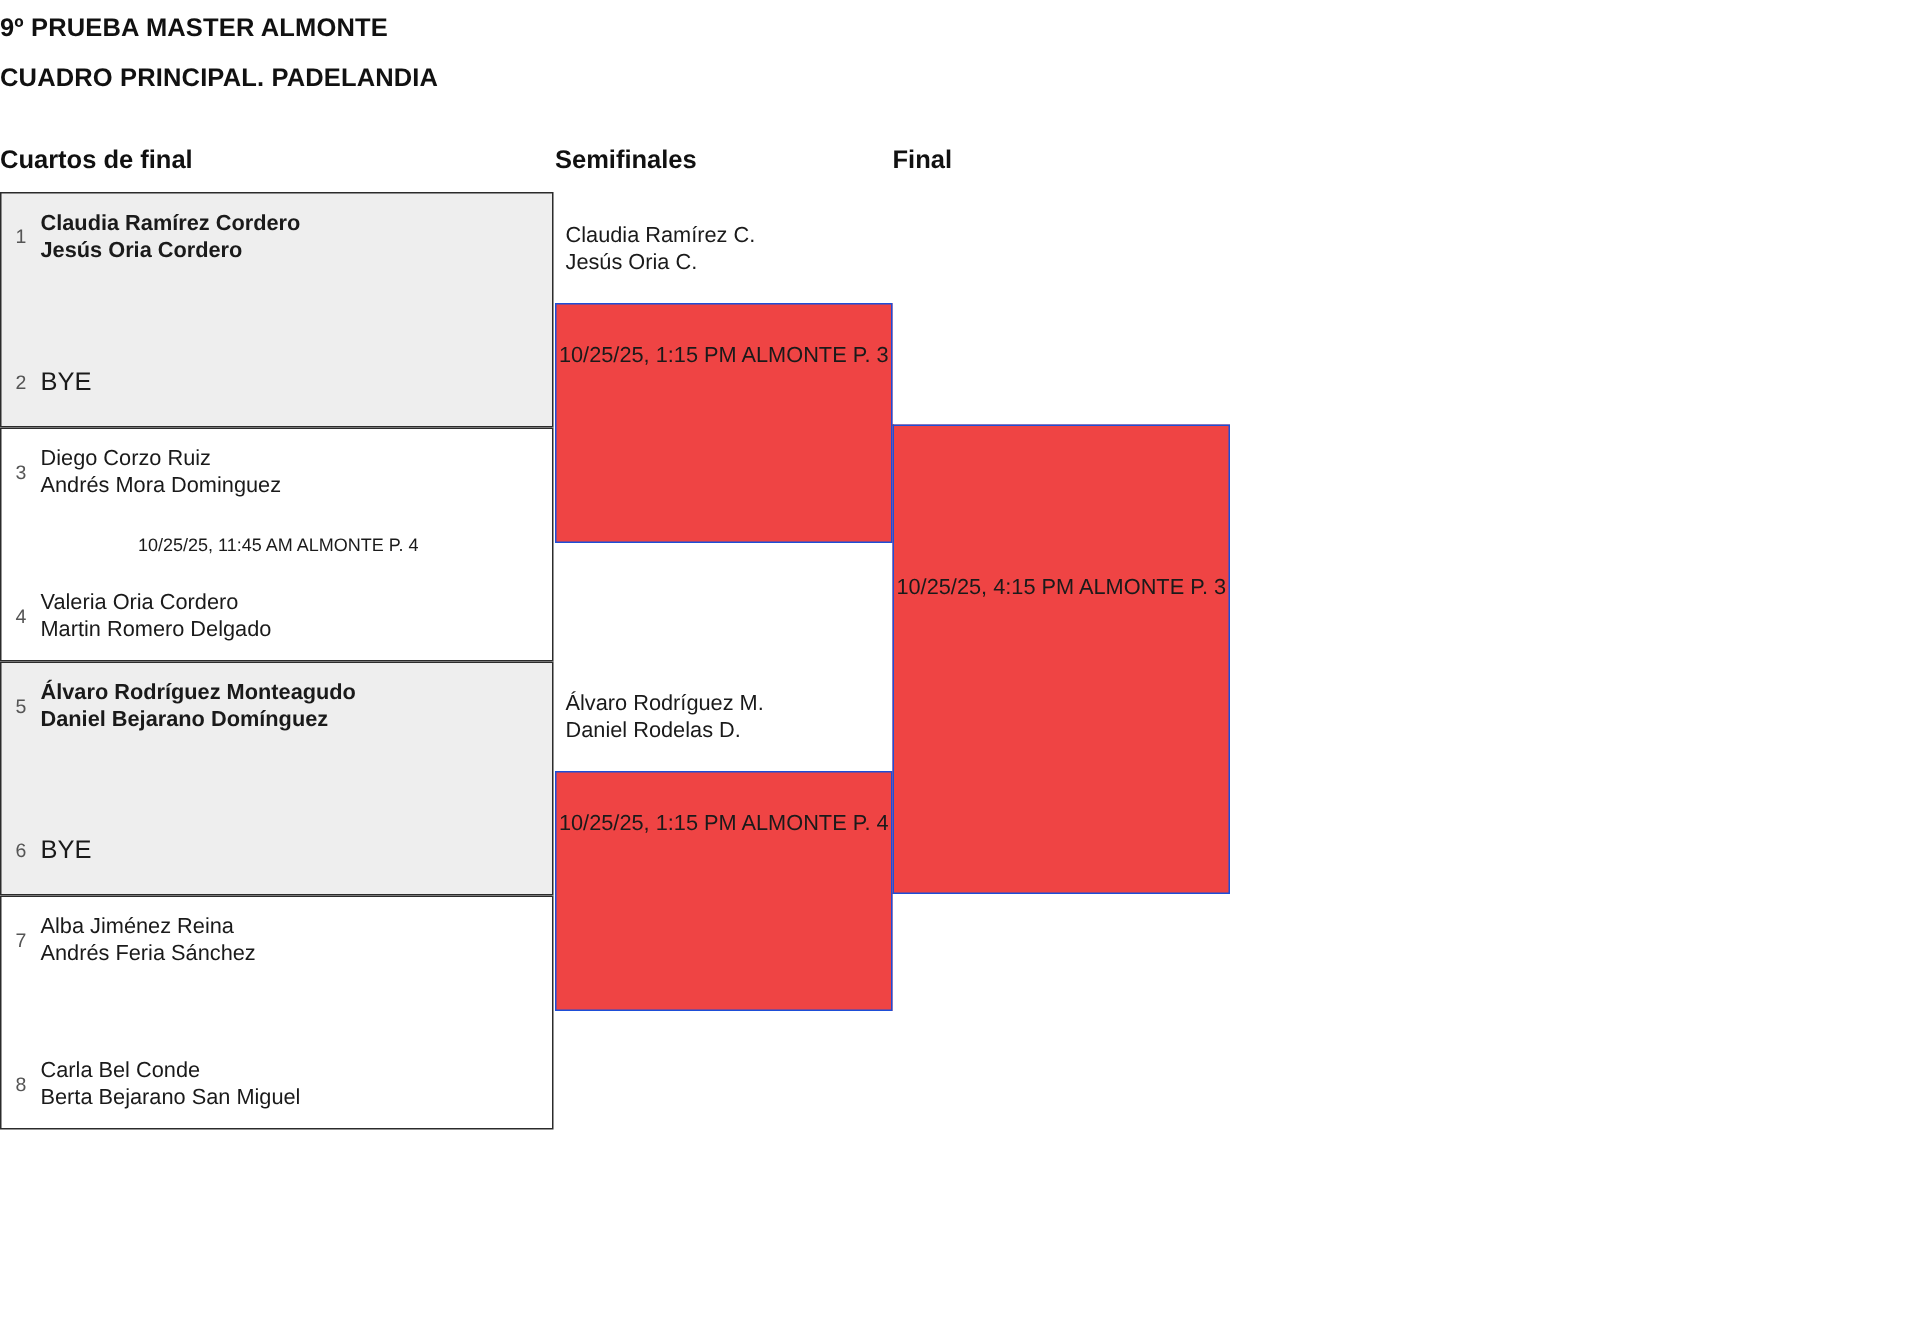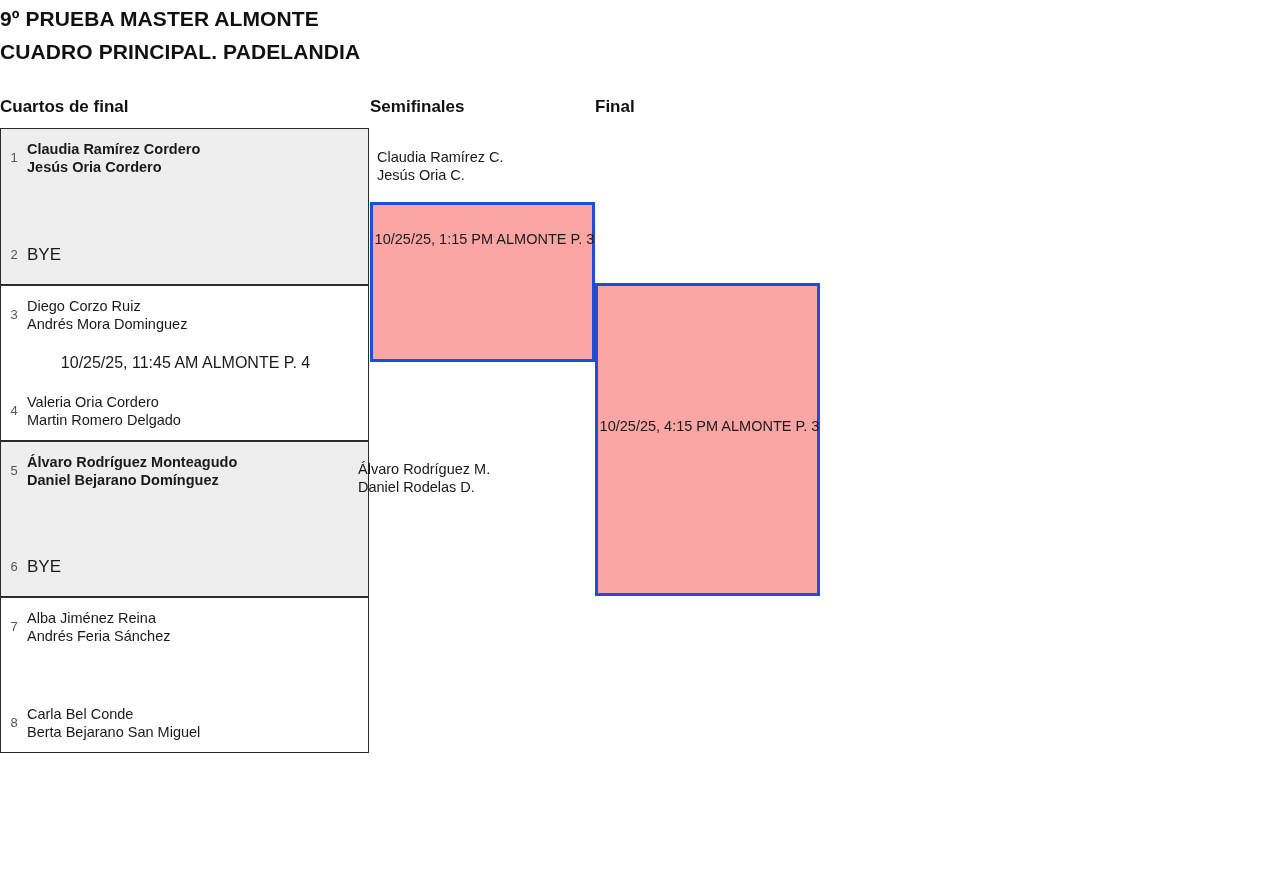--- a/index.html
+++ b/index.html
@@ -20,21 +20,21 @@
   #page-header {
     position: absolute;
     left: 0; top: 0;
     width: 1280px;
     height: 80px;
   }
   #tournament-title {
     position: absolute;
     left: 0;
     top: 2px;
-    font-size: 21px;
+    font-size: 17px;
     font-weight: bold;
     letter-spacing: 0.1px;
     line-height: 33px;
     color: #111111;
     white-space: pre-line;
   }
 
   
   #brand-logo {
     position: absolute;
@@ -131,31 +131,31 @@
     white-space: pre-line;
   }
   .bye-match .team { font-weight: bold; }
   .team.bye-label { font-weight: normal; font-size: 17px; }
 
   .qf-schedule {
     position: absolute;
     left: 0;
     width: 369px;
     text-align: center;
-    font-size: 16px;
+    font-size: 12px;
     color: #1a1a1a;
     line-height: 18px;
   }
 
   
   .adv-match {
     position: absolute;
     box-sizing: border-box;
-    border: 3px solid #1d4ed8;
-    background: #fca5a5;
+    border: 1px solid #1d4ed8;
+    background: #ef4444;
   }
   .adv-names {
     position: absolute;
     font-size: 14.5px;
     line-height: 18px;
     color: #1a1a1a;
     white-space: pre-line;
   }
   .adv-schedule {
     position: absolute;
@@ -236,22 +236,25 @@
     </div>
   </div>
 
   <div class="adv-names" style="left:377px;top:148px;width:215px;">Claudia Ramírez C.
 Jesús Oria C.</div>
   <div class="adv-match" style="left:370px;top:202px;width:225px;height:160px;">
     <div class="adv-schedule" style="left:0;top:25px;width:223px;">10/25/25, 1:15 PM ALMONTE P. 3</div>
   </div>
   <div class="connector" style="left:595px;top:283px;width:1px;"></div>
 
-  <div class="adv-names" style="left:358px;top:460px;width:215px;">Álvaro Rodríguez M.
+  <div class="adv-names" style="left:377px;top:460px;width:215px;">Álvaro Rodríguez M.
 Daniel Rodelas D.</div>
+  <div class="adv-match" style="left:370px;top:514px;width:225px;height:160px;">
+    <div class="adv-schedule" style="left:0;top:25px;width:223px;">10/25/25, 1:15 PM ALMONTE P. 4</div>
+  </div>
   <div class="connector" style="left:595px;top:595px;width:1px;"></div>
 
   <div class="adv-names" style="left:602px;top:229px;width:215px;"></div>
   <div class="adv-match" style="left:595px;top:283px;width:225px;height:313px;">
-    <div class="adv-schedule" style="left:0;top:99px;width:223px;margin-top:32px;">10/25/25, 4:15 PM ALMONTE P. 3</div>
+    <div class="adv-schedule" style="left:0;top:99px;width:223px;">10/25/25, 4:15 PM ALMONTE P. 3</div>
   </div>
 
 </div>
 
 </body></html>

